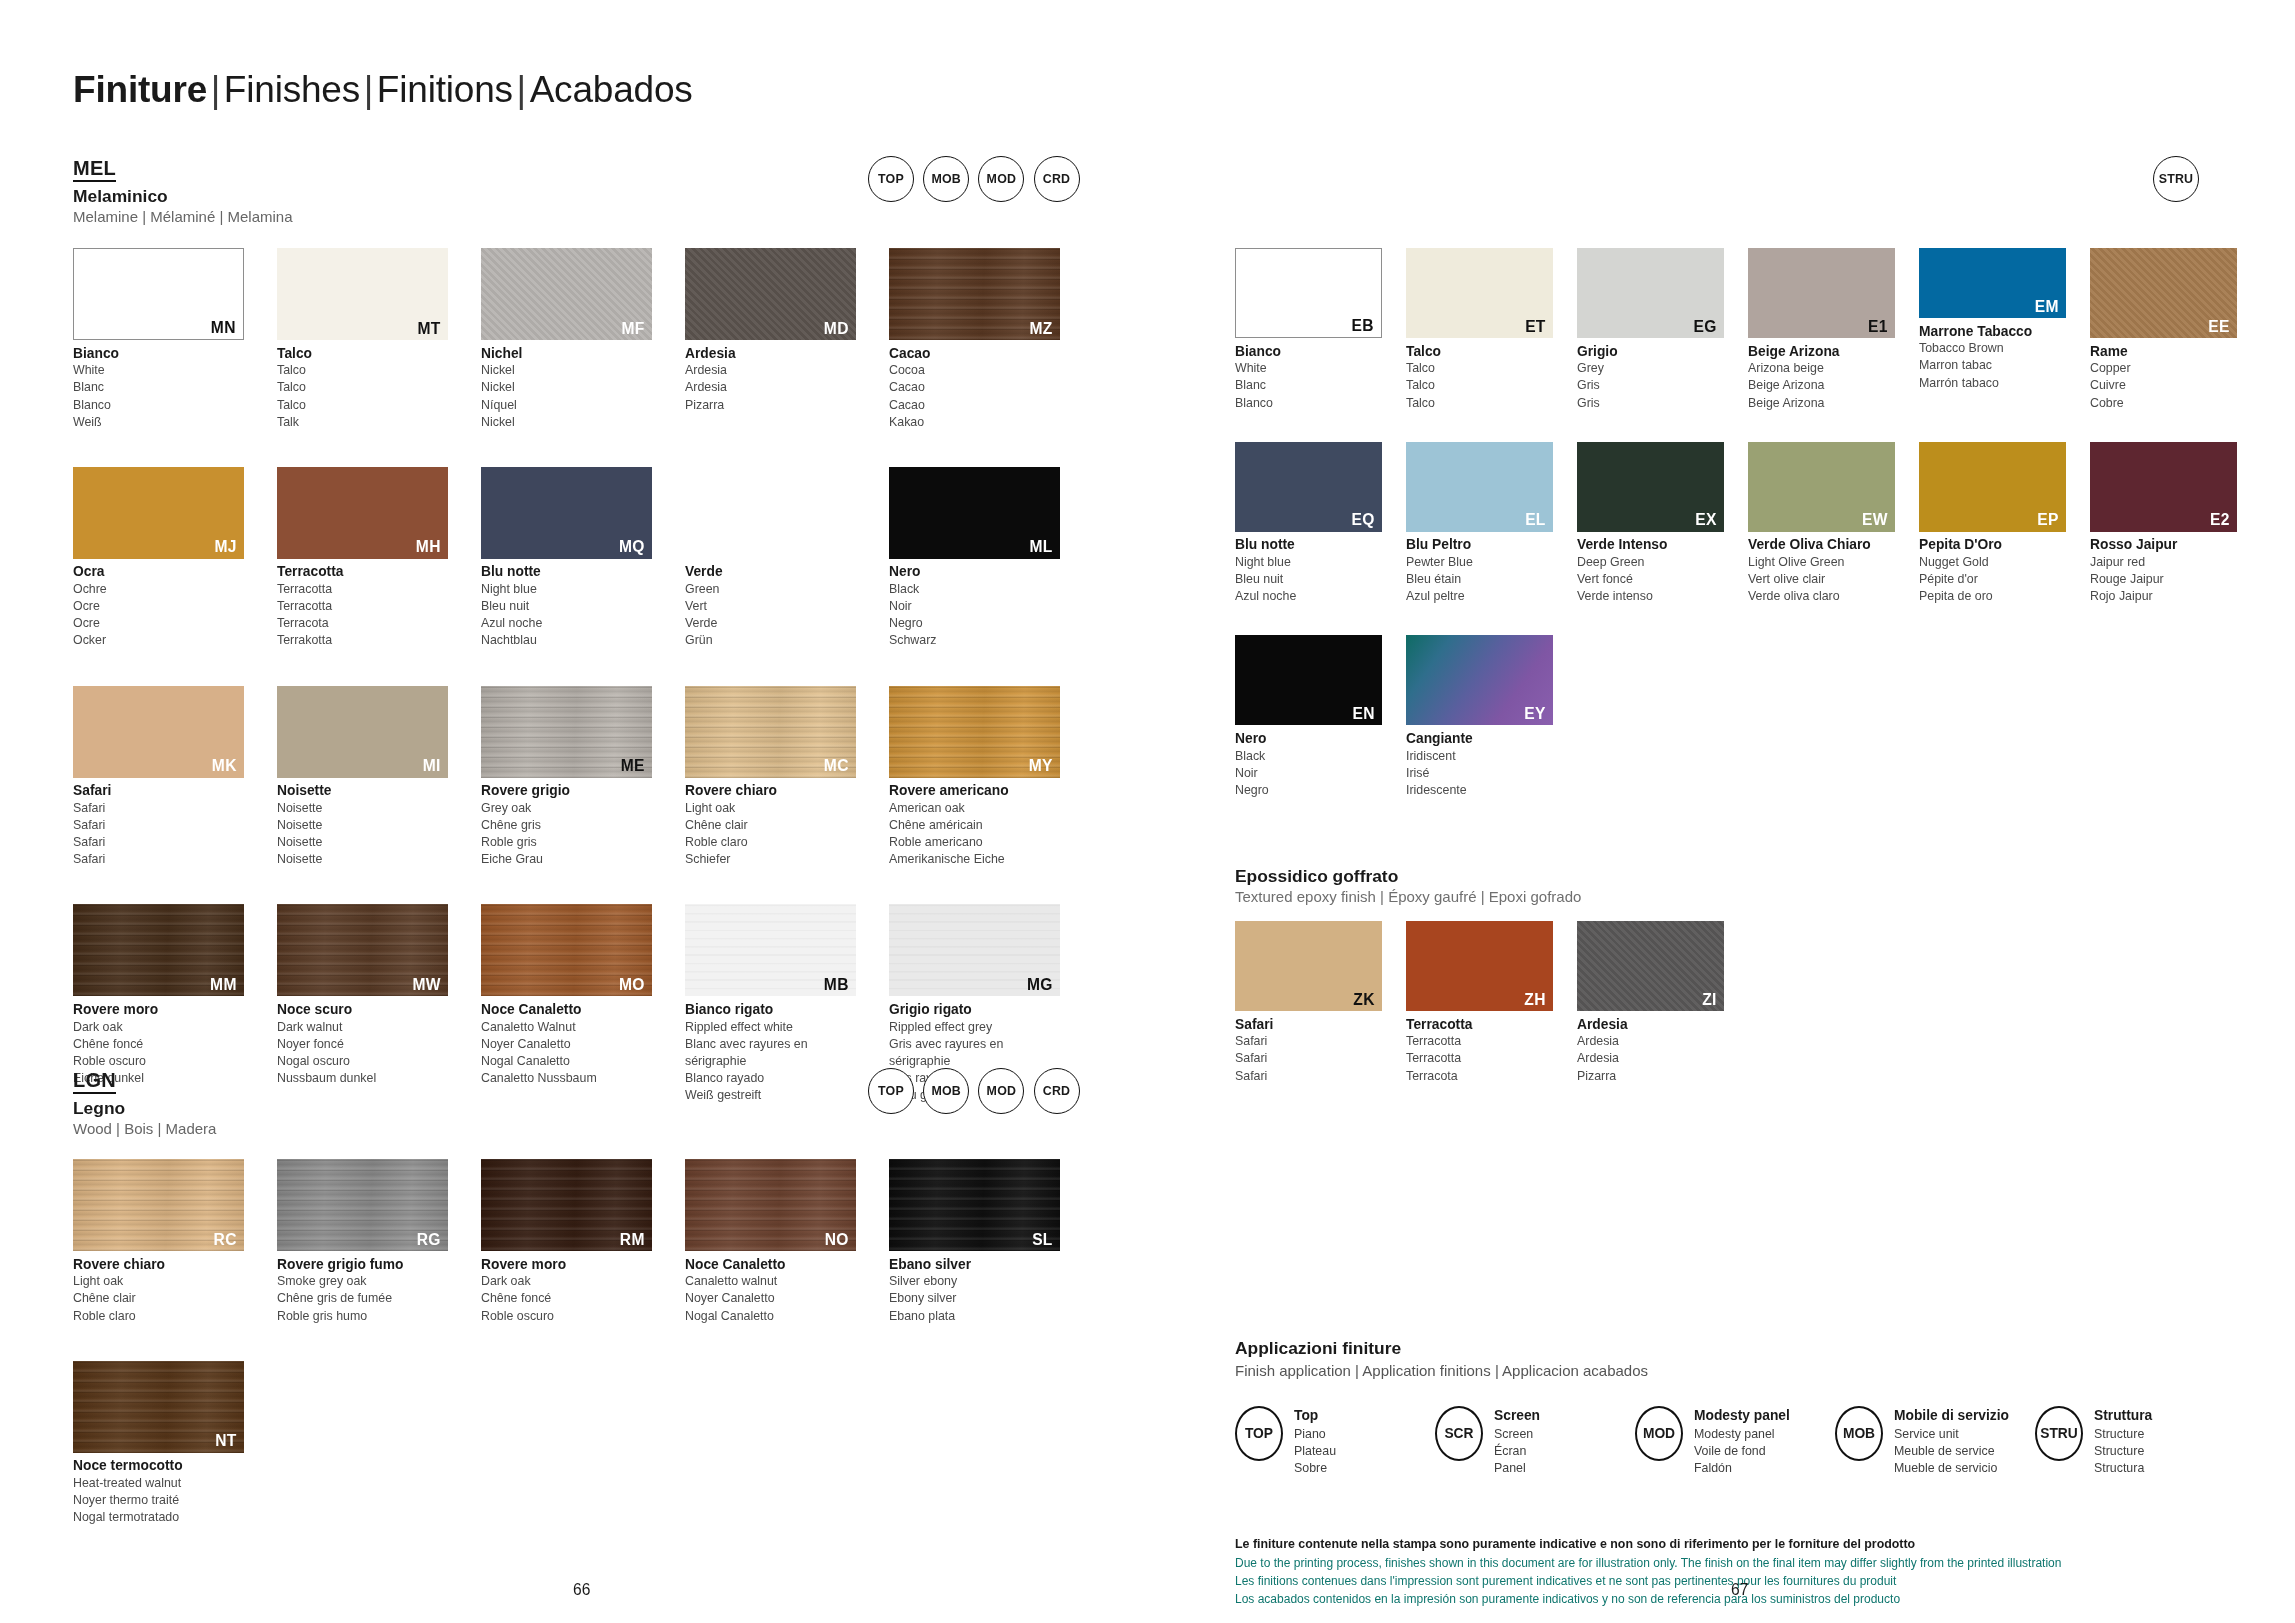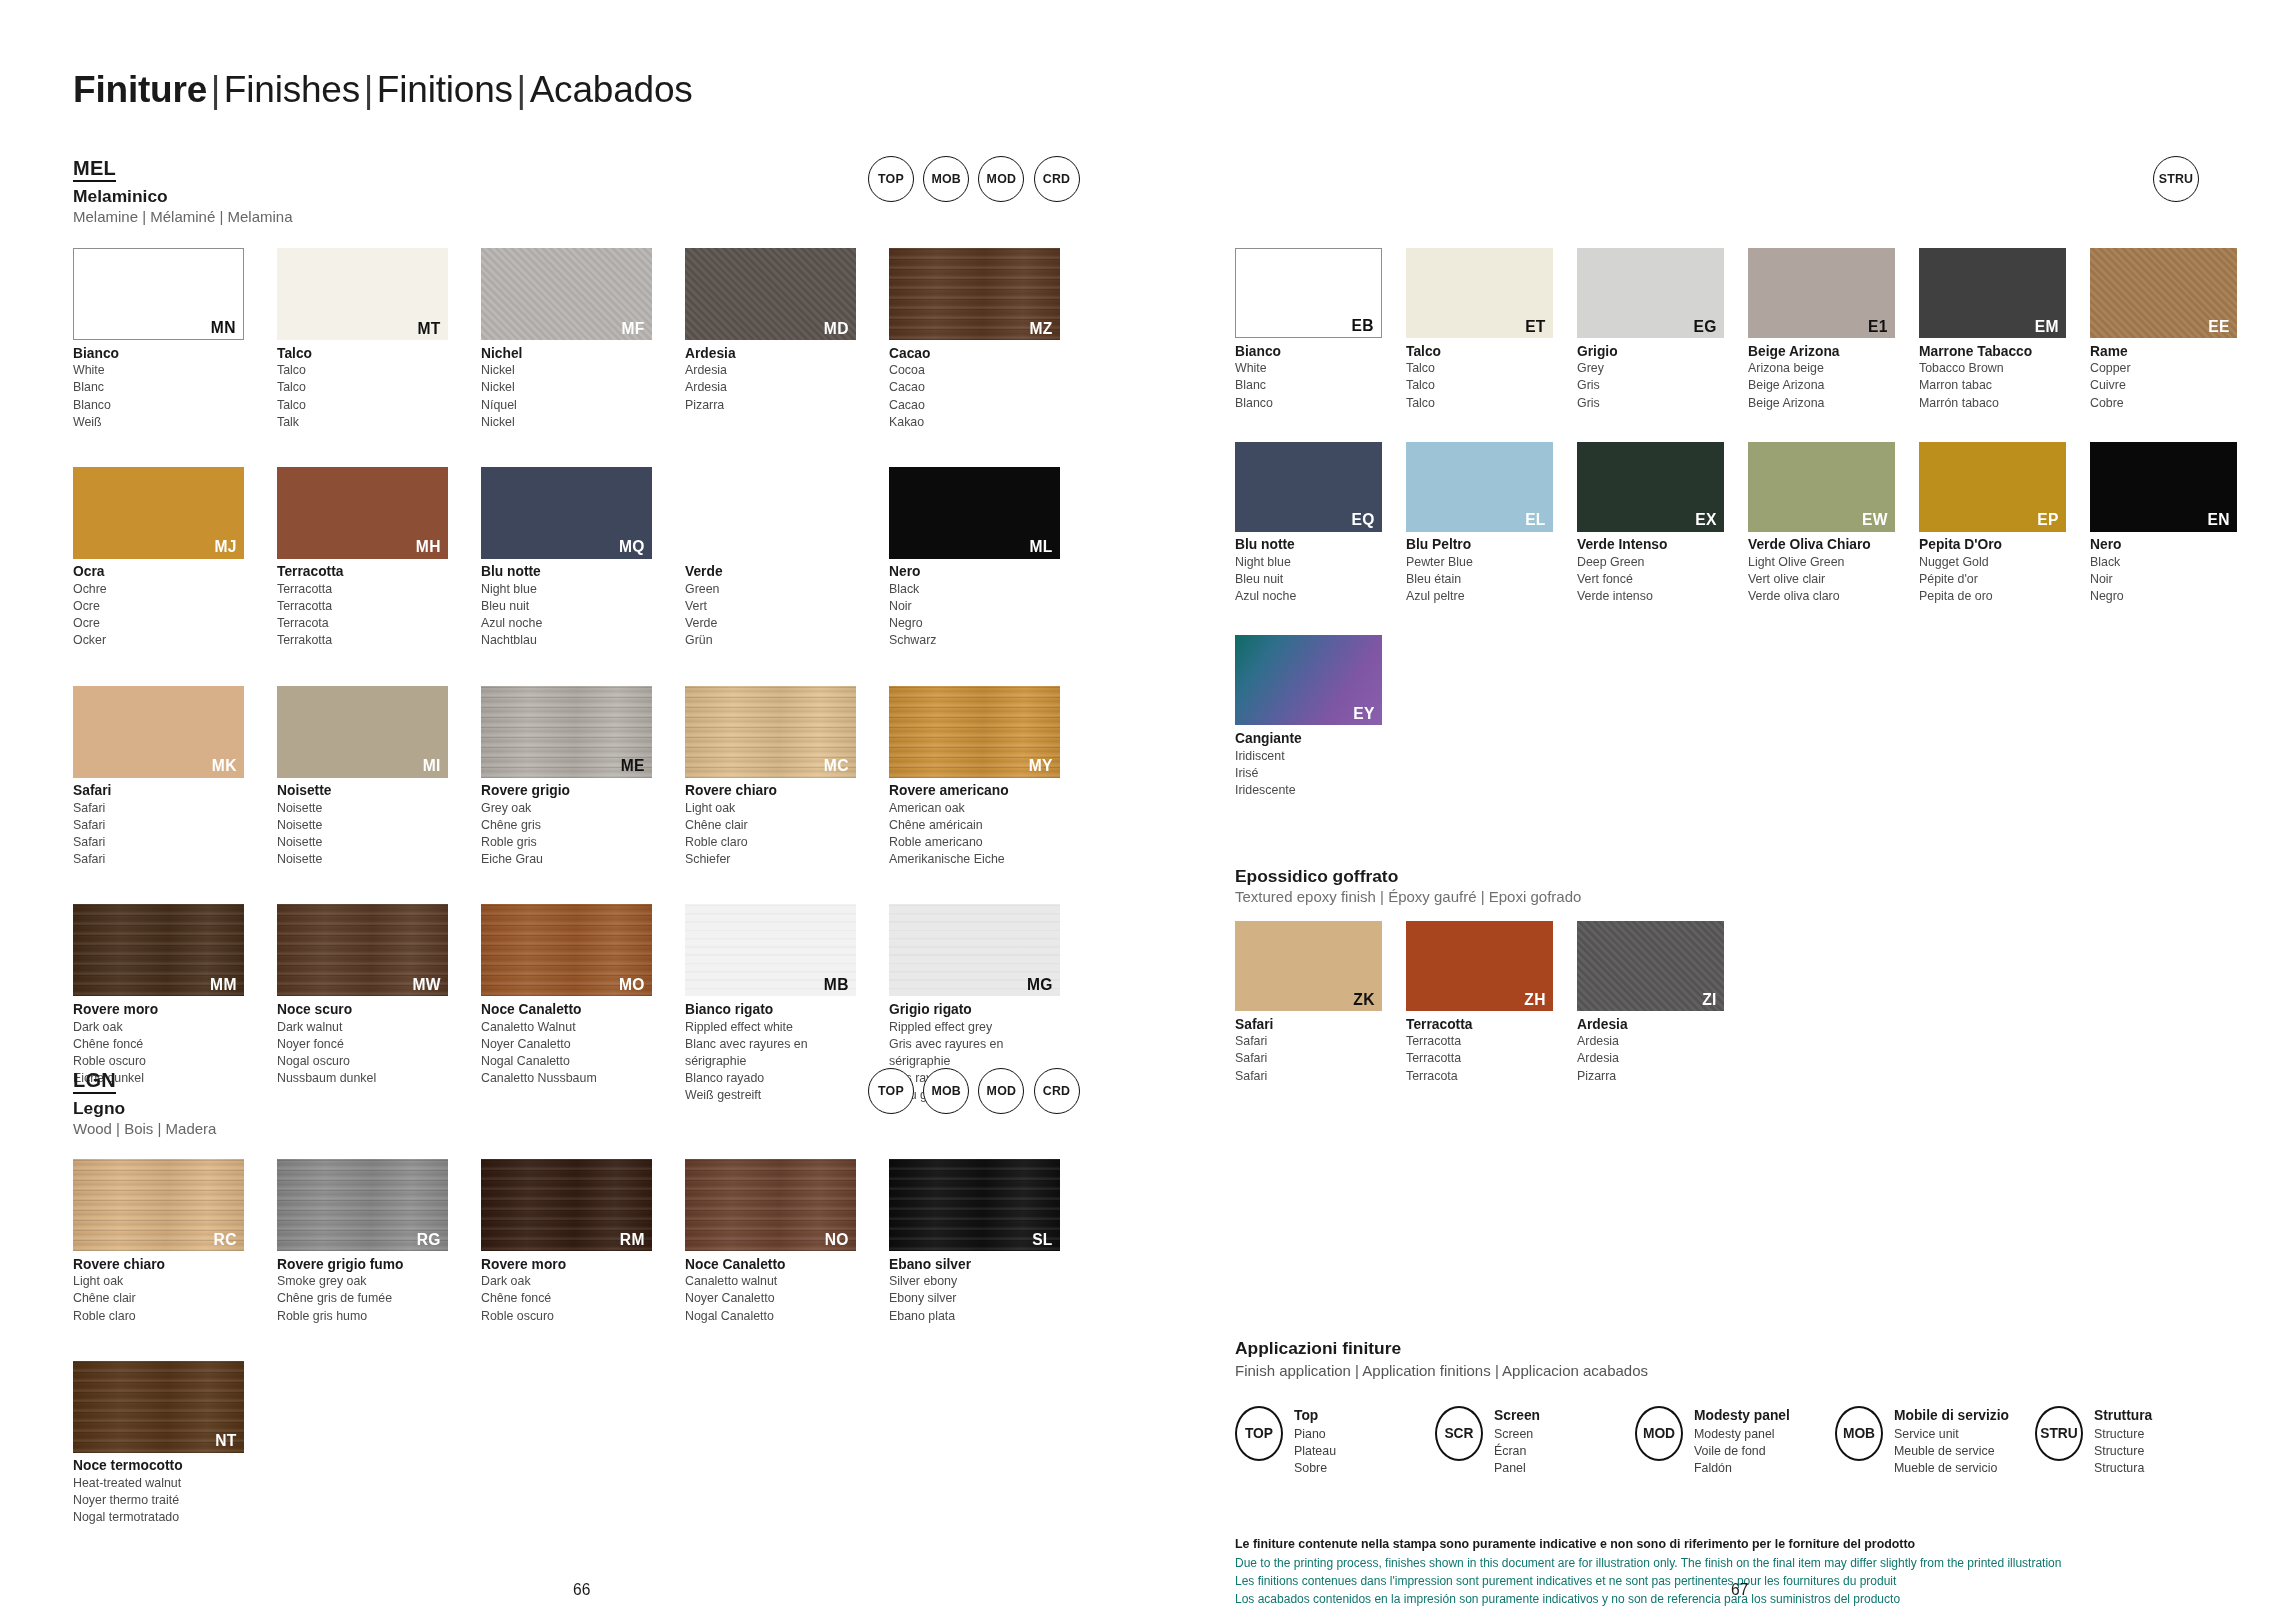--- a/index.html
+++ b/index.html
@@ -424,21 +424,21 @@
         <div class="cell">
           <div class="sw" style="height: 90px; background: rgb(176, 164, 158);">
             <span class="code dark">E1</span>
           </div>
           <div class="nm">Beige Arizona</div>
           <div class="tr">Arizona beige</div>
           <div class="tr">Beige Arizona</div>
           <div class="tr">Beige Arizona</div>
         </div>
         <div class="cell">
-          <div class="sw" style="height: 90px; background: #404040;">
+          <div class="sw" style="height: 70px; background: #0369a1;">
             <span class="code light">EM</span>
           </div>
           <div class="nm">Marrone Tabacco</div>
           <div class="tr">Tobacco Brown</div>
           <div class="tr">Marron tabac</div>
           <div class="tr">Marrón tabaco</div>
         </div>
         <div class="cell">
           <div class="sw" style="height: 90px; background: repeating-linear-gradient(45deg, rgba(255, 255, 255, 0.05) 0px, rgba(255, 255, 255, 0.05) 2.8px, rgba(0, 0, 0, 0.05) 2.8px, rgba(0, 0, 0, 0.05) 5.5px), rgb(165, 123, 79);">
             <span class="code light">EE</span>
@@ -485,20 +485,29 @@
           <div class="tr">Verde oliva claro</div>
         </div>
         <div class="cell">
           <div class="sw" style="height: 90px; background: rgb(188, 142, 28);">
             <span class="code light">EP</span>
           </div>
           <div class="nm">Pepita D'Oro</div>
           <div class="tr">Nugget Gold</div>
           <div class="tr">Pépite d'or</div>
           <div class="tr">Pepita de oro</div>
+        </div>
+        <div class="cell">
+          <div class="sw" style="height: 90px; background: rgb(94, 38, 48);">
+            <span class="code light">E2</span>
+          </div>
+          <div class="nm">Rosso Jaipur</div>
+          <div class="tr">Jaipur red</div>
+          <div class="tr">Rouge Jaipur</div>
+          <div class="tr">Rojo Jaipur</div>
         </div>
         <div class="cell">
           <div class="sw" style="height: 90px; background: rgb(9, 9, 9);">
             <span class="code light">EN</span>
           </div>
           <div class="nm">Nero</div>
           <div class="tr">Black</div>
           <div class="tr">Noir</div>
           <div class="tr">Negro</div>
         </div>

